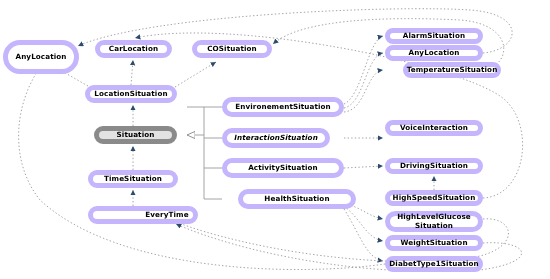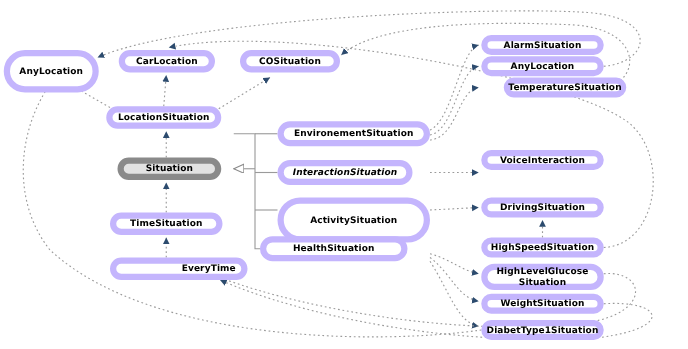--- a/index.html
+++ b/index.html
@@ -96,23 +96,23 @@
     <div class="node" style="left: 95px; top: 40px; width: 77px; height: 18px;">CarLocation</div>
     <div class="node" style="left: 192px; top: 40px; width: 80px; height: 18px;">COSituation</div>
     <div class="node" style="left: 385px; top: 28px; width: 98px; height: 16px;">AlarmSituation</div>
     <div class="node" style="left: 385px; top: 45px; width: 98px; height: 16px;">AnyLocation</div>
     <div class="node" style="left: 385px; top: 62px; width: 98px; height: 16px; margin-left: 18px;">TemperatureSituation</div>
     <div class="node" style="left: 85px; top: 85px; width: 92px; height: 18px;">LocationSituation</div>
     <div class="node" style="left: 222px; top: 97px; width: 122px; height: 20px;">EnvironementSituation</div>
     <div class="node highlight" style="left: 94px; top: 126px; width: 83px; height: 18px;">Situation</div>
     <div class="node" style="left: 222px; top: 128px; width: 108px; height: 20px; font-style: italic;">InteractionSituation</div>
     <div class="node" style="left: 385px; top: 120px; width: 98px; height: 16px;">VoiceInteraction</div>
-    <div class="node" style="left: 222px; top: 158px; width: 122px; height: 36px;">ActivitySituation</div>
+    <div class="node" style="left: 222px; top: 158px; width: 122px; height: 20px;">ActivitySituation</div>
     <div class="node" style="left: 385px; top: 158px; width: 98px; height: 16px;">DrivingSituation</div>
     <div class="node" style="left: 88px; top: 170px; width: 90px; height: 18px;">TimeSituation</div>
-    <div class="node" style="left: 208px; top: 189px; width: 118px; height: 20px;">HealthSituation</div>
+    <div class="node" style="left: 238px; top: 189px; width: 118px; height: 20px;">HealthSituation</div>
     <div class="node" style="left: 385px; top: 190px; width: 98px; height: 16px;">HighSpeedSituation</div>
     <div class="node" style="left: 88px; top: 206px; width: 110px; height: 18px; padding-left: 48px;">EveryTime</div>
     <div class="node" style="left: 385px; top: 211px; width: 98px; height: 21px;">HighLevelGlucose
 Situation</div>
     <div class="node" style="left: 385px; top: 235px; width: 98px; height: 16px;">WeightSituation</div>
     <div class="node" style="left: 385px; top: 256px; width: 98px; height: 16px;">DiabetType1Situation</div>
   </div>
 
 </body></html>

